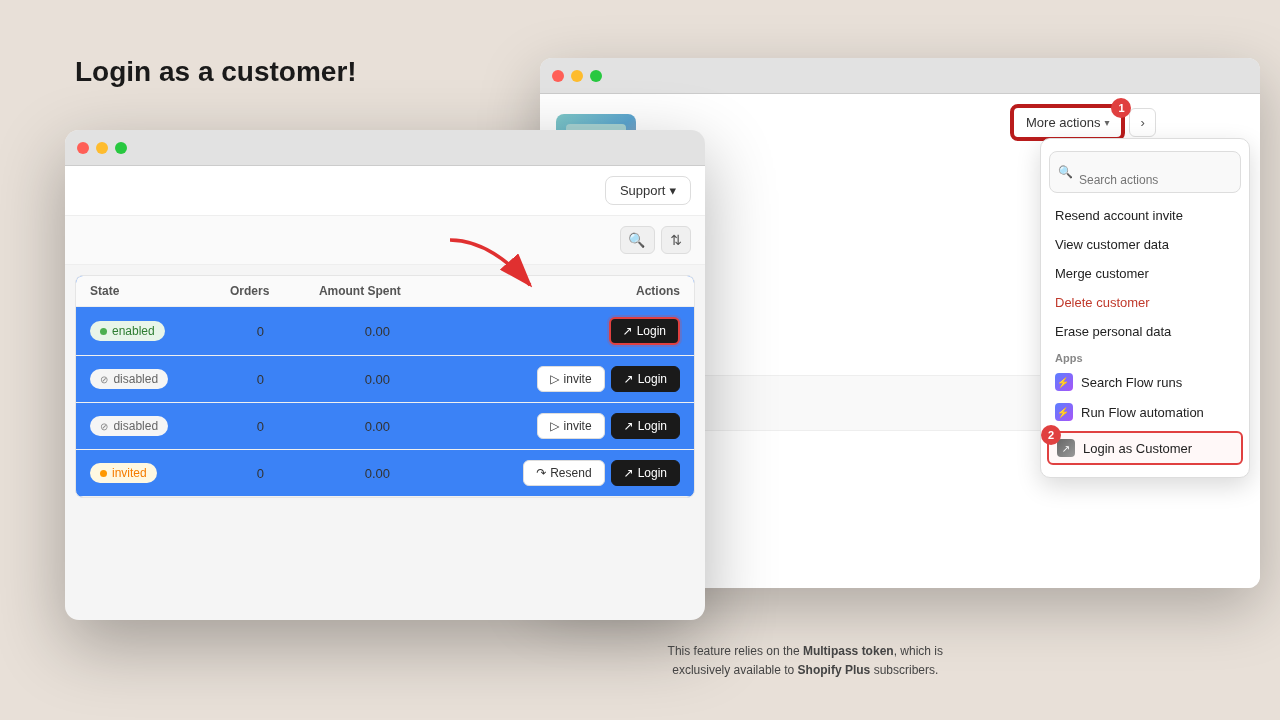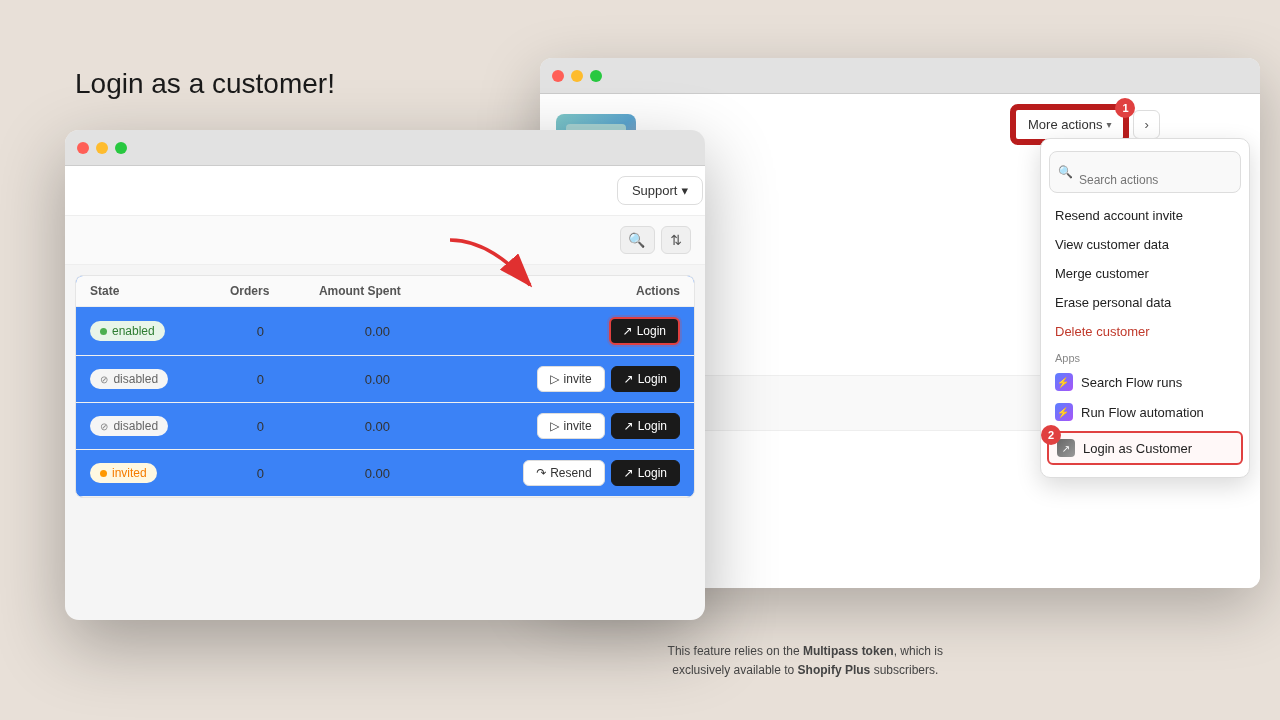--- a/index.html
+++ b/index.html
@@ -8,24 +8,24 @@
       height: 720px;
       background: #e8e0d8;
       font-family: -apple-system, BlinkMacSystemFont, 'Segoe UI', sans-serif;
       position: relative;
       overflow: hidden;
     }
 
     
     .main-heading {
       position: absolute;
-      top: 68px;
+      top: 56px;
       left: 75px;
       font-size: 28px;
-      font-weight: 400;
+      font-weight: 700;
       color: #1a1a1a;
     }
 
     
     .bottom-note {
       position: absolute;
       bottom: 40px;
       left: 50%;
       transform: translateX(10%);
       text-align: center;
@@ -118,21 +118,21 @@
       right: 0;
       width: 260px;
       padding: 10px 10px 0 10px;
       display: flex;
       align-items: center;
       gap: 4px;
     }
 
     .more-actions-btn {
       background: #fff;
-      border: 6px solid #b91c1c;
+      border: 4px solid #b91c1c;
       border-radius: 8px;
       padding: 7px 12px;
       font-size: 13px;
       font-weight: 500;
       color: #333;
       cursor: pointer;
       display: flex;
       align-items: center;
       gap: 4px;
       position: relative;
@@ -201,21 +201,21 @@
       font-size: 13px;
       color: #222;
       cursor: pointer;
     }
     .dropdown-item.danger { color: #c0392b; }
 
     .dropdown-section-label {
       padding: 6px 14px 3px;
       font-size: 11px;
       color: #888;
-      font-weight: 400;
+      font-weight: 700;
     }
 
     .dropdown-item-with-icon {
       display: flex;
       align-items: center;
       gap: 8px;
       padding: 6px 14px;
       font-size: 13px;
       color: #222;
       cursor: pointer;
@@ -365,21 +365,21 @@
       top: 230px;
       left: 430px;
       width: 140px;
       height: 80px;
       z-index: 20;
       pointer-events: none;
     }
 
     
     .support-area {
-      padding: 10px 2px;
+      padding: 10px 14px;
       display: flex;
       justify-content: flex-end;
       border-bottom: 1px solid #eee;
       background: #fff;
     }
     .support-btn {
       background: #fff;
       border: 1px solid #ddd;
       border-radius: 8px;
       padding: 6px 14px;
@@ -465,22 +465,22 @@
 
       <div class="dropdown-menu">
         <div class="dropdown-search">
           <span class="search-icon-small">🔍</span>
           <input type="text" placeholder="Search actions" style="">
         </div>
 
         <div class="dropdown-item">Resend account invite</div>
         <div class="dropdown-item">View customer data</div>
         <div class="dropdown-item">Merge customer</div>
+        <div class="dropdown-item danger">Delete customer</div>
         <div class="dropdown-item">Erase personal data</div>
-        <div class="dropdown-item danger">Delete customer</div>
 
         <div class="dropdown-section-label">Apps</div>
 
         <div class="dropdown-item-with-icon">
           <div class="app-icon">⚡</div>
           <span>Search Flow runs</span>
         </div>
         <div class="dropdown-item-with-icon">
           <div class="app-icon">⚡</div>
           <span>Run Flow automation</span>

